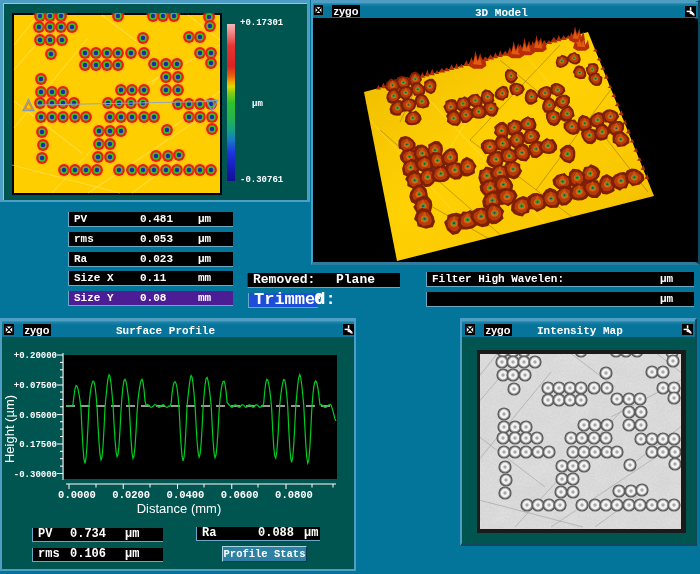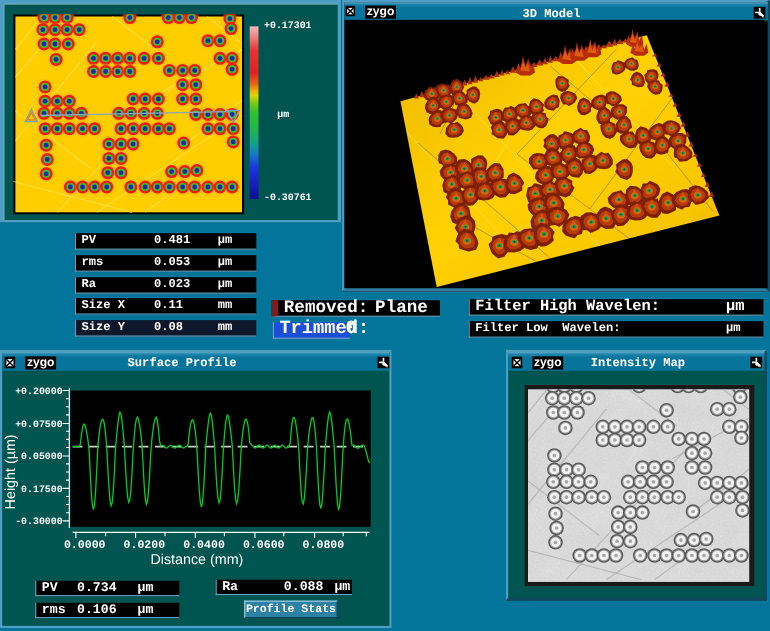--- a/index.html
+++ b/index.html
@@ -1697,25 +1697,25 @@
       <path d="M1.6 5.4 H5.2" stroke-width="1.5"></path>
       <path d="M5.2 5.2 L9 9" stroke-width="2.2"></path>
       <path d="M4.6 6.8 L6.1 7.9 L7.6 6.4" stroke-width="1.1"></path>
     </g>
     <circle cx="9" cy="9.4" r="0.8" fill="#b86"></circle>
   </svg>
 <div style="position:absolute;left:68px;top:212px;width:165px;height:15px;background:#000;border-bottom:1px solid #68aac6;border-left:1px solid #68aac6;box-sizing:border-box;color:#fff;font-size:11px;line-height:14px;white-space:pre"><span style="position:absolute;left:5px">PV</span><span style="position:absolute;left:71px">0.481</span><span style="position:absolute;left:129px">µm</span></div>
 <div style="position:absolute;left:68px;top:232px;width:165px;height:15px;background:#000;border-bottom:1px solid #68aac6;border-left:1px solid #68aac6;box-sizing:border-box;color:#fff;font-size:11px;line-height:14px;white-space:pre"><span style="position:absolute;left:5px">rms</span><span style="position:absolute;left:71px">0.053</span><span style="position:absolute;left:129px">µm</span></div>
 <div style="position:absolute;left:68px;top:252px;width:165px;height:15px;background:#000;border-bottom:1px solid #68aac6;border-left:1px solid #68aac6;box-sizing:border-box;color:#fff;font-size:11px;line-height:14px;white-space:pre"><span style="position:absolute;left:5px">Ra</span><span style="position:absolute;left:71px">0.023</span><span style="position:absolute;left:129px">µm</span></div>
 <div style="position:absolute;left:68px;top:271px;width:165px;height:15px;background:#000;border-bottom:1px solid #68aac6;border-left:1px solid #68aac6;box-sizing:border-box;color:#fff;font-size:11px;line-height:14px;white-space:pre"><span style="position:absolute;left:5px">Size X</span><span style="position:absolute;left:71px">0.11</span><span style="position:absolute;left:129px">mm</span></div>
-<div style="position:absolute;left:68px;top:291px;width:165px;height:15px;background:#0f172a;border-bottom:1px solid #68aac6;border-left:1px solid #68aac6;box-sizing:border-box;color:#fff;font-size:11px;line-height:14px;white-space:pre"><span style="position:absolute;left:5px">Size Y</span><span style="position:absolute;left:71px">0.08</span><span style="position:absolute;left:129px">mm</span></div>
-<div style="position:absolute;left:247px;top:273px;width:153px;height:15px;background:#000;border-bottom:1px solid #68aac6;border-left:6px solid #7f1d1d;box-sizing:border-box;color:#fff;font-size:16px;line-height:14px;white-space:pre"><span style="position:absolute;left:5px">Removed:</span><span style="position:absolute;left:88px">Plane</span></div>
+<div style="position:absolute;left:68px;top:291px;width:165px;height:15px;background:#4c1d95;border-bottom:1px solid #68aac6;border-left:1px solid #68aac6;box-sizing:border-box;color:#fff;font-size:11px;line-height:14px;white-space:pre"><span style="position:absolute;left:5px">Size Y</span><span style="position:absolute;left:71px">0.08</span><span style="position:absolute;left:129px">mm</span></div>
+<div style="position:absolute;left:247px;top:273px;width:153px;height:15px;background:#000;border-bottom:1px solid #68aac6;border-left:1px solid #7f1d1d;box-sizing:border-box;color:#fff;font-size:13px;line-height:14px;white-space:pre"><span style="position:absolute;left:5px">Removed:</span><span style="position:absolute;left:88px">Plane</span></div>
 <div style="position:absolute;left:248px;top:293px;width:70px;height:15px;background:#1d4ed8;border-bottom:1px solid #68aac6;border-left:1px solid #68aac6;box-sizing:border-box;color:#fff;font-size:17px;line-height:14px;white-space:pre"><span style="position:absolute;left:5px">Trimmed:</span><span style="position:absolute;left:65px">0</span></div>
-<div style="position:absolute;left:426px;top:272px;width:268px;height:15px;background:#000;border-bottom:1px solid #68aac6;border-left:1px solid #68aac6;box-sizing:border-box;color:#fff;font-size:14px;line-height:14px;white-space:pre"><span style="position:absolute;left:5px">Filter High Wavelen:</span><span style="position:absolute;left:233px">µm</span></div>
-<div style="position:absolute;left:426px;top:292px;width:268px;height:15px;background:#000;border-bottom:1px solid #68aac6;border-left:1px solid #68aac6;box-sizing:border-box;color:#fff;font-size:11px;line-height:14px;white-space:pre"><span style="position:absolute;left:5px">Filter Low  Wavelen:</span><span style="position:absolute;left:233px">µm</span></div>
+<div style="position:absolute;left:426px;top:272px;width:268px;height:15px;background:#000;border-bottom:1px solid #68aac6;border-left:1px solid #68aac6;box-sizing:border-box;color:#fff;font-size:11px;line-height:14px;white-space:pre"><span style="position:absolute;left:5px">Filter High Wavelen:</span><span style="position:absolute;left:233px">µm</span></div>
+<div style="position:absolute;left:426px;top:292px;width:268px;height:15px;background:#000;border-bottom:1px solid #68aac6;border-left:1px solid #68aac6;box-sizing:border-box;color:#fff;font-size:11px;line-height:14px;white-space:pre"><span style="position:absolute;left:233px">µm</span></div>
 <div class="win" style="left:0;top:318px;width:356px;height:253px;border:2px solid #4e9dc2;box-sizing:border-box"></div>
 <div class="tb" style="left:2px;top:320px;width:352px;height:17px"></div>
 <svg style="position:absolute;left:4px;top:324px" width="10" height="11">
     <rect width="10" height="11" fill="#000"></rect>
     <rect x="1.8" y="2.5" width="6.4" height="6.4" fill="#fff"></rect>
     <path d="M1.8 2.5 L8.2 8.9 M8.2 2.5 L1.8 8.9" stroke="#000" stroke-width="1.3"></path>
   </svg>
 <div style="position:absolute;left:23px;top:324px;width:28px;height:12px;background:#000;color:#fff;font-family:'Liberation Sans',sans-serif;font-weight:bold;font-size:11px;line-height:12px;text-align:center">zygo</div>
 <div class="lbl" style="left:116px;top:325px">Surface Profile</div>
 <svg style="position:absolute;left:343px;top:324px" width="11" height="11">

